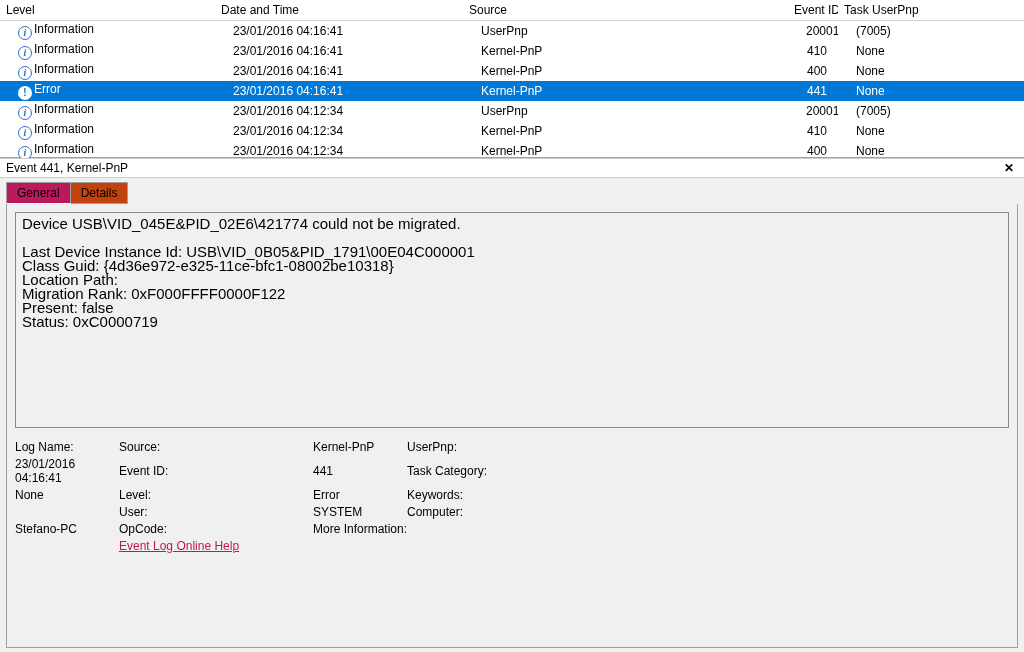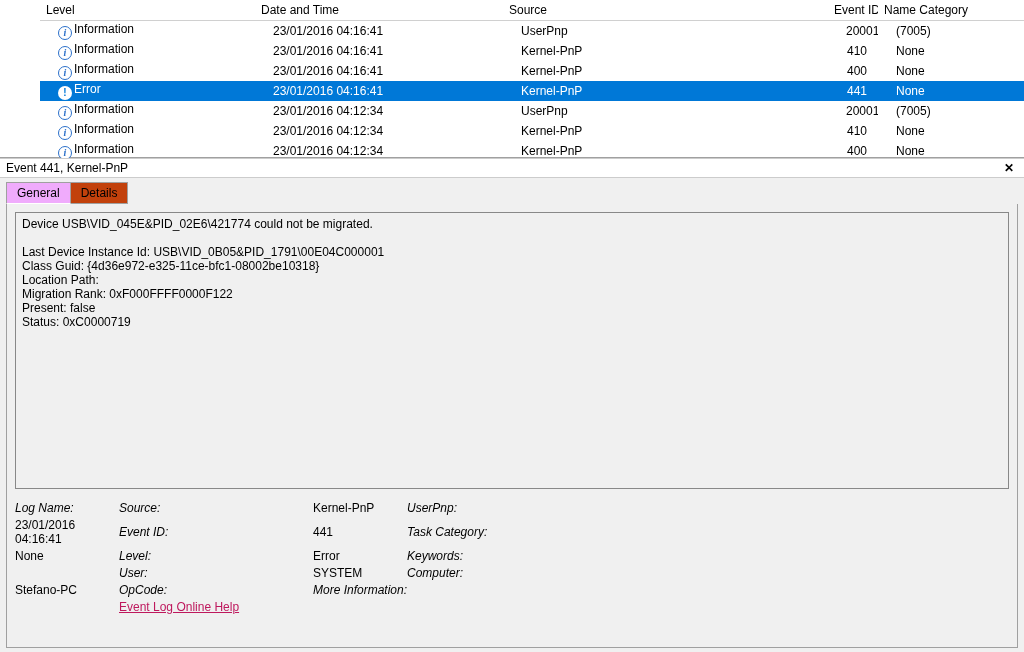--- a/index.html
+++ b/index.html
@@ -14,21 +14,20 @@
   }
   .top-panel {
     height: 158px;
     position: relative;
     border-bottom: 1px solid #a0a0a0;
   }
   .table-wrap {
     height: 158px;
     overflow-y: scroll;
     overflow-x: hidden;
-    margin-left: 40px;
   }
   table.evt {
     width: 100%;
     border-collapse: collapse;
     table-layout: fixed;
   }
   table.evt thead th {
     text-align: left;
     font-weight: normal;
     background: #fff;
@@ -89,49 +88,49 @@
   }
   .tab {
     padding:3px 10px;
     border:1px solid #a0a0a0;
     background:#c2410c;
     margin-right:-1px;
     position:relative;
     font-size:12px;
     cursor:pointer;
   }
-  .tab.active { background:#f0abfc; border-bottom:1px solid #fff; z-index:2; }
+  .tab.active { background:#be185d; border-bottom:1px solid #fff; z-index:2; }
   .tab-body {
     margin:0 6px;
     background:#f0f0f0;
     border:1px solid #a0a0a0;
     border-top:none;
     height:444px;
     padding:8px;
   }
   .desc-box {
     background:#f0f0f0;
     border:1px solid #888;
-    height:277px;
+    height:216px;
     padding:4px 6px;
-    font-size:12px;
+    font-size:15px;
     line-height:14px;
     white-space:pre-line;
     overflow:auto;
   }
   .meta-grid {
     margin-top:12px;
     font-size:12px;
     display:grid;
     grid-template-columns: 100px 190px 90px 1fr;
     row-gap:3px;
     column-gap:4px;
     align-items:center;
   }
-  .meta-grid .lbl { white-space:nowrap;font-style:italic; }
+  .meta-grid .lbl { white-space:nowrap; }
   .meta-grid .full { grid-column: 2 / span 3; }
   a.link { color:#be185d; text-decoration:underline; cursor:pointer; }
   
   ::-webkit-scrollbar { width:16px; background:#f0f0f0;}
   ::-webkit-scrollbar-thumb { background:#c8c8c8;}
 </style>
 </head>
 <body>
 
 <div class="top-panel">
@@ -143,21 +142,21 @@
           <col style="width:325px">
           <col style="width:50px">
           <col>
       </colgroup>
       <thead>
         <tr>
           <th>Level</th>
           <th>Date and Time</th>
           <th>Source</th>
           <th class="eid">Event ID</th>
-          <th>Name Category</th>
+          <th>Task UserPnp</th>
         </tr>
       </thead>
       <tbody id="evt-body">
           <tr>
             <td><span class="icon info"></span><span>Information</span></td>
             <td>23/01/2016 04:16:41</td>
             <td>UserPnp</td>
             <td class="eid">20001</td>
             <td>(7005)</td>
           </tr>

